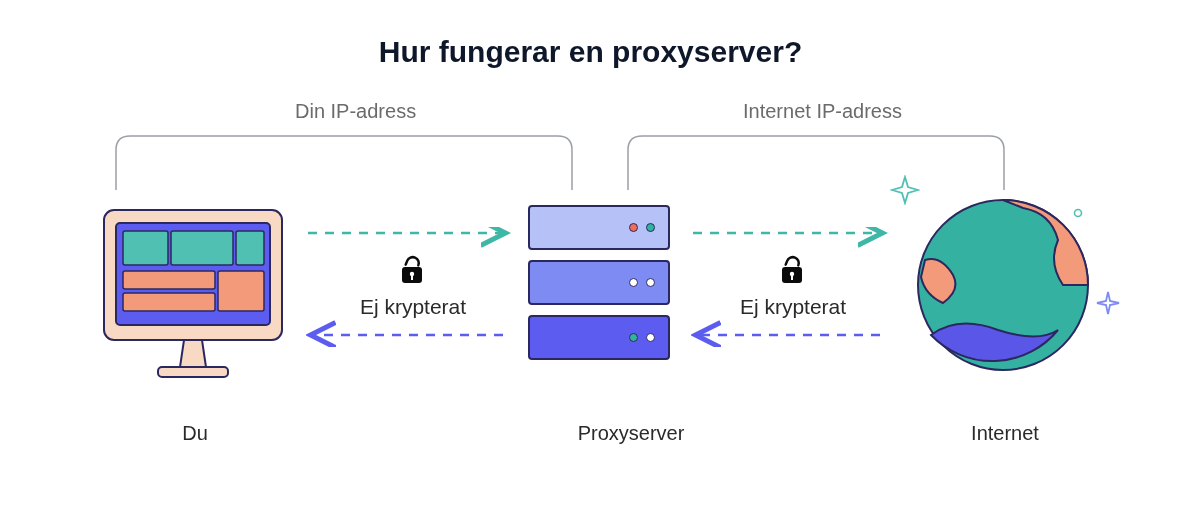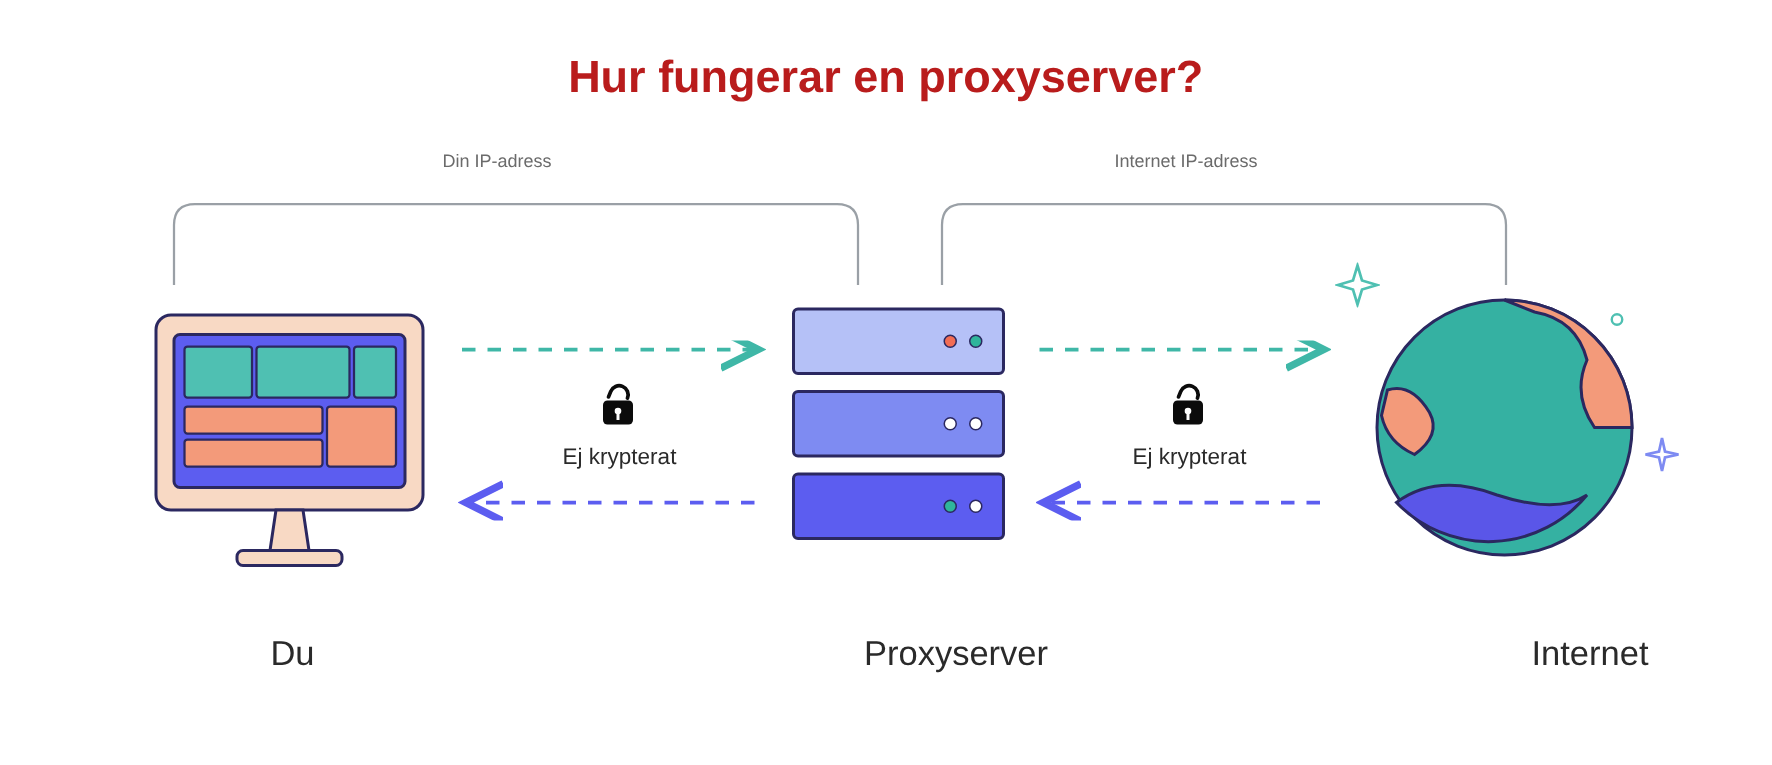--- a/index.html
+++ b/index.html
@@ -11,61 +11,61 @@
     position: relative;
     overflow: hidden;
   }
   .title {
     position: absolute;
     left: 0; right: 0;
     top: 35px;
     text-align: center;
     font-weight: 700;
     font-size: 30px;
-    color: #b91c1c;
+    color: #0f172a;
   }
   .stage {
     position: absolute;
     left: 0; right: 0;
     top: 100px;
     height: 360px;
   }
   
   .bracket-label {
     position: absolute;
     top: 0;
-    font-size: 12px;
+    font-size: 20px;
     color: #6b6b6b;
   }
   .bracket {
     position: absolute;
     stroke: #9aa0a6;
     fill: none;
     stroke-width: 1.5;
   }
   
   .node-label {
     position: absolute;
     top: 322px;
-    font-size: 23px;
+    font-size: 20px;
     color: #2a2a2a;
     text-align: center;
   }
   
   .arrows {
     position: absolute;
   }
   
   .midblock {
     position: absolute;
     width: 150px;
     text-align: center;
   }
   .midblock .txt {
-    font-size: 15px;
+    font-size: 21px;
     color: #2a2a2a;
     margin-top: 4px;
   }
   .lock {
     display: inline-block;
   }
   
   .computer {
     position: absolute;
     left: 98px;
@@ -213,15 +213,15 @@
         <rect x="6" y="14" width="20" height="16" rx="3" fill="#0b0b0b"></rect>
         <circle cx="16" cy="21" r="2.2" fill="#fff"></circle>
         <rect x="15" y="22" width="2" height="5" fill="#fff"></rect>
       </svg>
     </span>
     <div class="txt">Ej krypterat</div>
   </div>
 
   <div class="node-label" style="left:155px; width:80px;">Du</div>
   <div class="node-label" style="left:576px; width:110px;">Proxyserver</div>
-  <div class="node-label" style="left:1020px; width:80px;">Internet</div>
+  <div class="node-label" style="left:965px; width:80px;">Internet</div>
 
 </div>
 
 </body></html>

